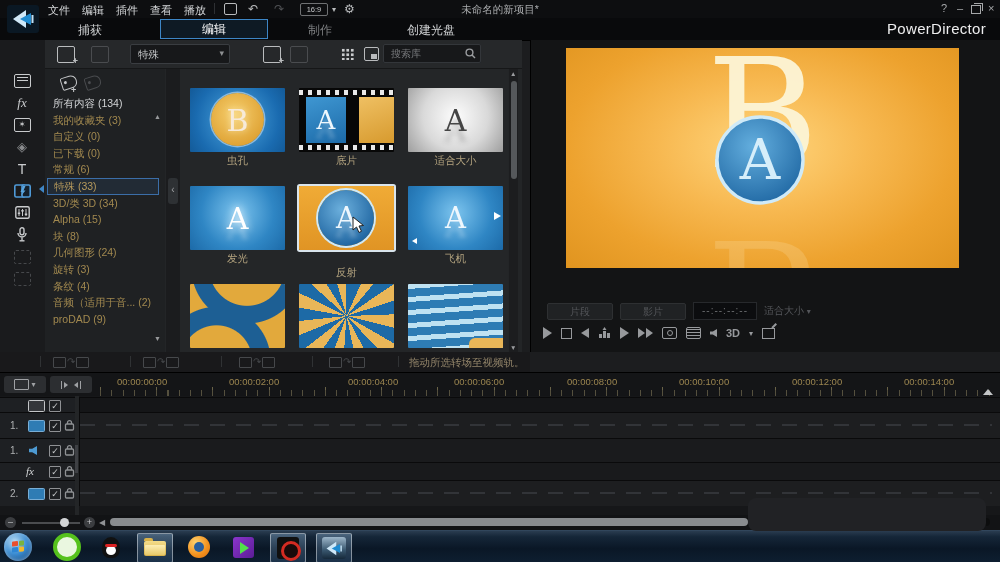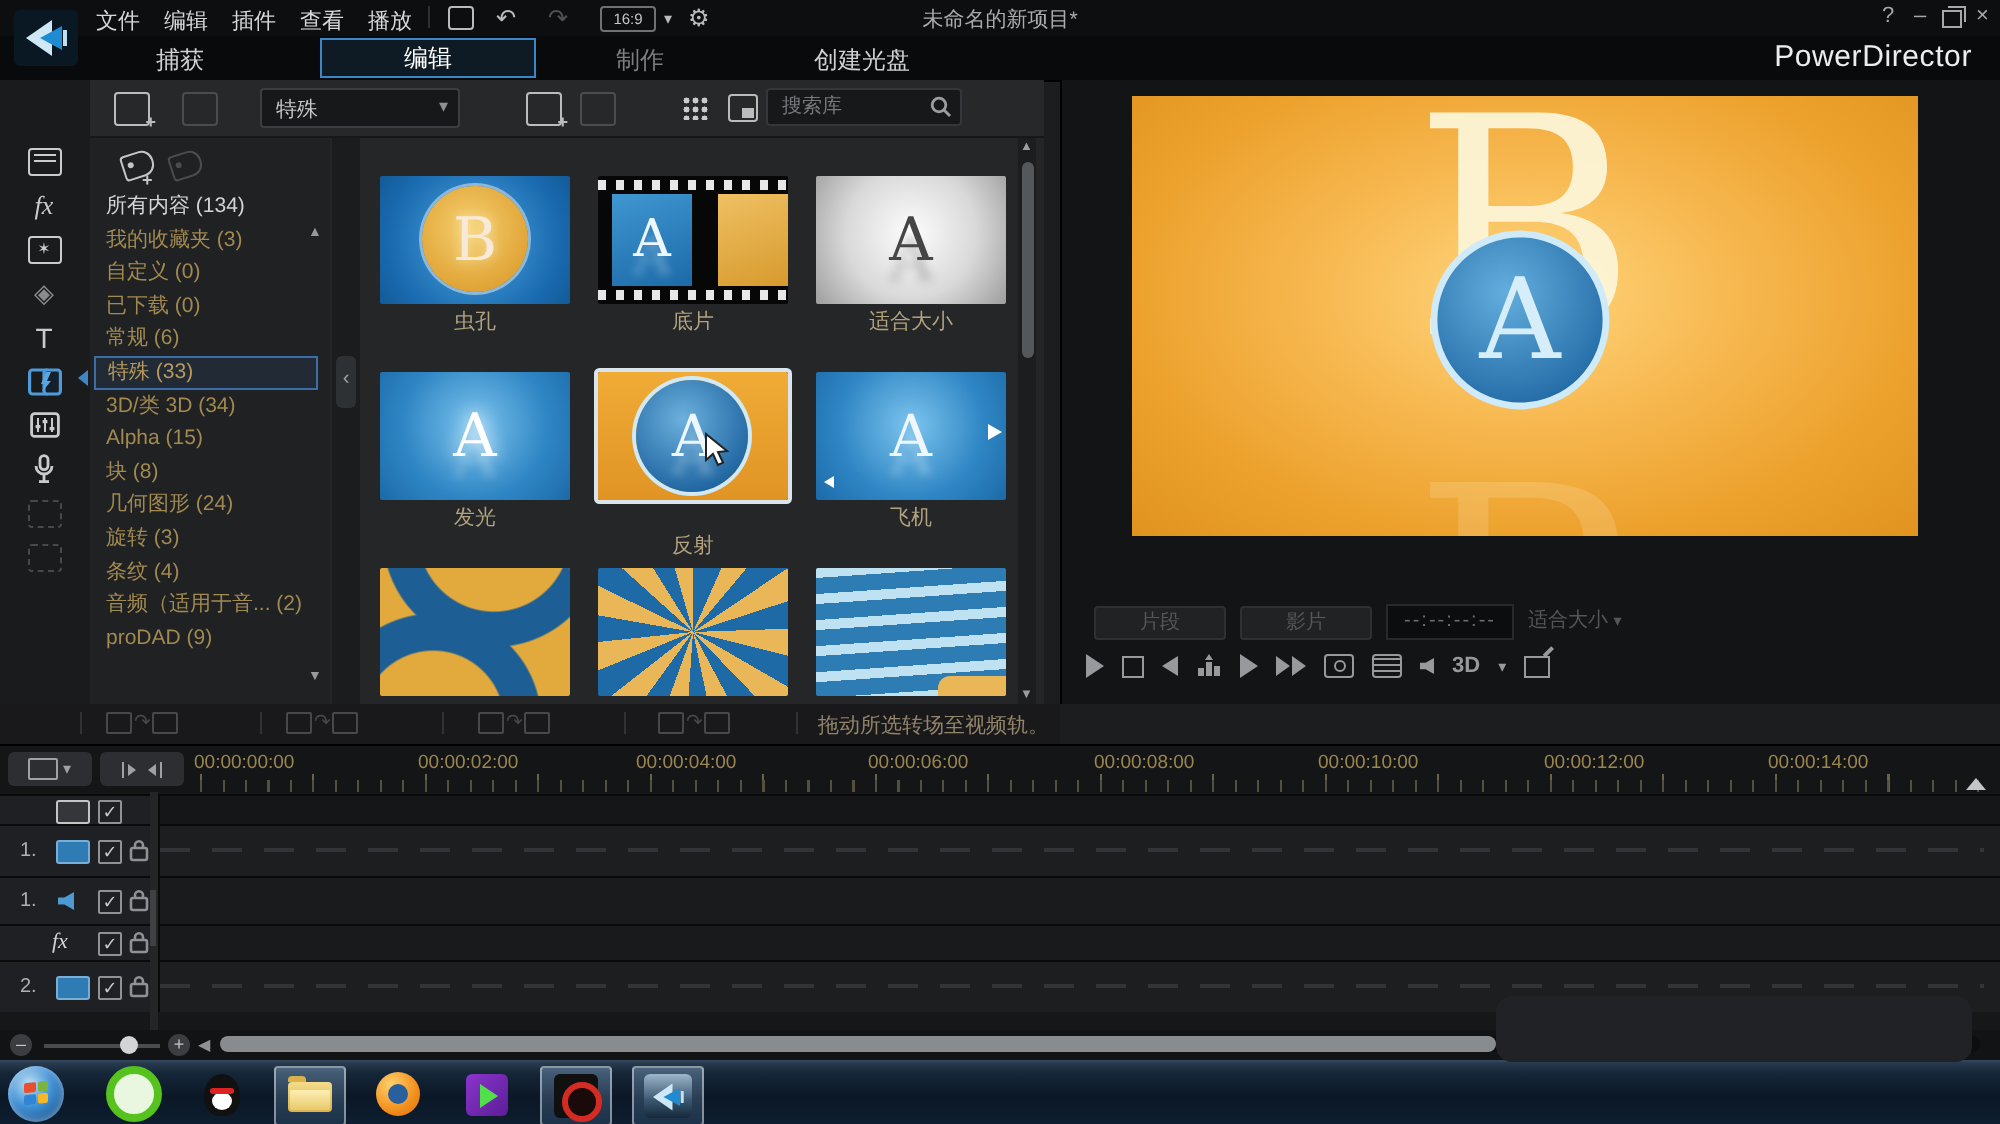--- a/index.html
+++ b/index.html
@@ -147,21 +147,21 @@
   .undock:after{content:"";position:absolute;right:-3px;top:-4px;width:6px;height:1.5px;background:#97999c;transform:rotate(-45deg);}
 
   
   .tl-toolbar{position:absolute;left:0;top:372px;width:1000px;height:24px;background:#141517;border-top:1px solid #000;}
   .tlbtn{position:absolute;top:3px;width:42px;height:17px;background:#2c2e31;border-radius:3px;display:flex;align-items:center;justify-content:center;gap:2px;}
   .tlbtn .fb{width:13px;height:9px;border:1.4px solid #9fa1a4;border-radius:1px;}
   .tlbtn .dn{font-size:8px;color:#9fa1a4;}
   .tlbtn .fit{width:18px;height:8px;border-left:1.6px solid #9fa1a4;border-right:1.6px solid #9fa1a4;position:relative;}
   .tlbtn .fit:before{content:"";position:absolute;left:2px;top:1px;border-top:3px solid transparent;border-bottom:3px solid transparent;border-left:4px solid #9fa1a4;}
   .tlbtn .fit:after{content:"";position:absolute;right:2px;top:1px;border-top:3px solid transparent;border-bottom:3px solid transparent;border-right:4px solid #9fa1a4;}
-  .rlabel{position:absolute;top:3px;font-size:9.5px;color:#9c8650;white-space:nowrap;}
+  .rlabel{position:absolute;top:3px;font-size:9.5px;color:#9c8650;white-space:nowrap;margin-left:20px;}
   .ticks{position:absolute;left:100px;top:17px;width:890px;height:6px;
          background:repeating-linear-gradient(90deg,#55503e 0 1px,transparent 1px 11.25px);}
   .ticks2{position:absolute;left:100px;top:14px;width:890px;height:9px;
           background:repeating-linear-gradient(90deg,#6a6348 0 1px,transparent 1px 56.25px);}
   .ph{position:absolute;left:983px;top:389px;width:0;height:0;border-left:5px solid transparent;border-right:5px solid transparent;border-bottom:6px solid #c3c5c7;}
 
   .tracks{position:absolute;left:0;top:396px;width:1000px;height:119px;background:#161719;}
   .trow{position:absolute;left:0;width:1000px;border-top:1px solid #0a0a0b;}
   .thdr{position:absolute;left:0;top:0;width:79px;height:100%;background:#1e2023;border-right:1px solid #0a0a0b;}
   .tnum{position:absolute;left:10px;font-size:10px;color:#aeb0b2;}
@@ -473,21 +473,21 @@
   <div class="tl-toolbar">
     <div class="tlbtn" style="left:4px">
         <span class="fb"></span>
         <span class="dn">▾</span>
       </div>
     <div class="tlbtn" style="left:50px">
         <span class="fit"></span>
       </div>
     <span class="rlabel" style="left:97px">00:00:00:00</span>
     <span class="rlabel" style="left:209px">00:00:02:00</span>
-    <span class="rlabel" style="left:318px">00:00:04:00</span>
+    <span class="rlabel" style="left:328px">00:00:04:00</span>
     <span class="rlabel" style="left:434px">00:00:06:00</span>
     <span class="rlabel" style="left:547px">00:00:08:00</span>
     <span class="rlabel" style="left:659px">00:00:10:00</span>
     <span class="rlabel" style="left:772px">00:00:12:00</span>
     <span class="rlabel" style="left:884px">00:00:14:00</span>
     <div class="ticks2"></div>
     <div class="ticks"></div>
   </div>
   <div class="ph"></div>
 

